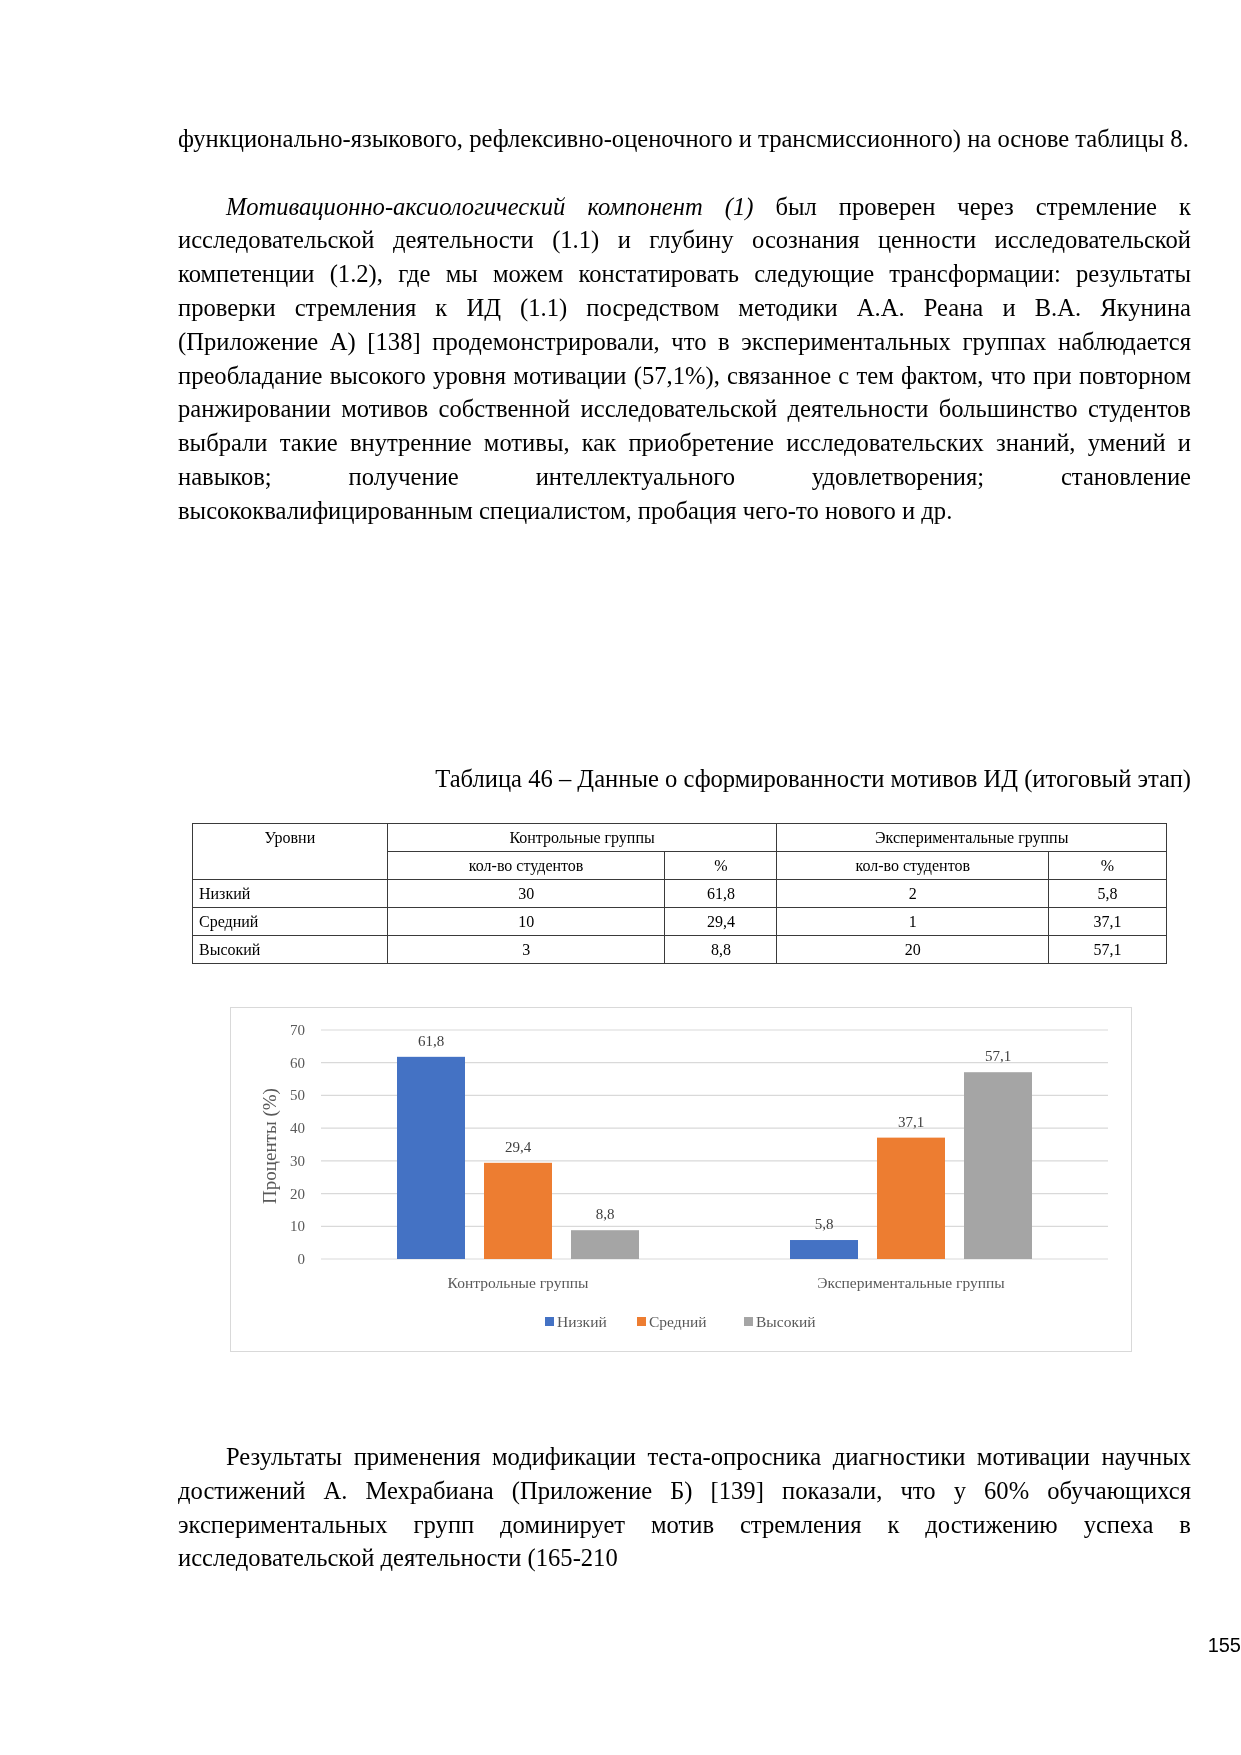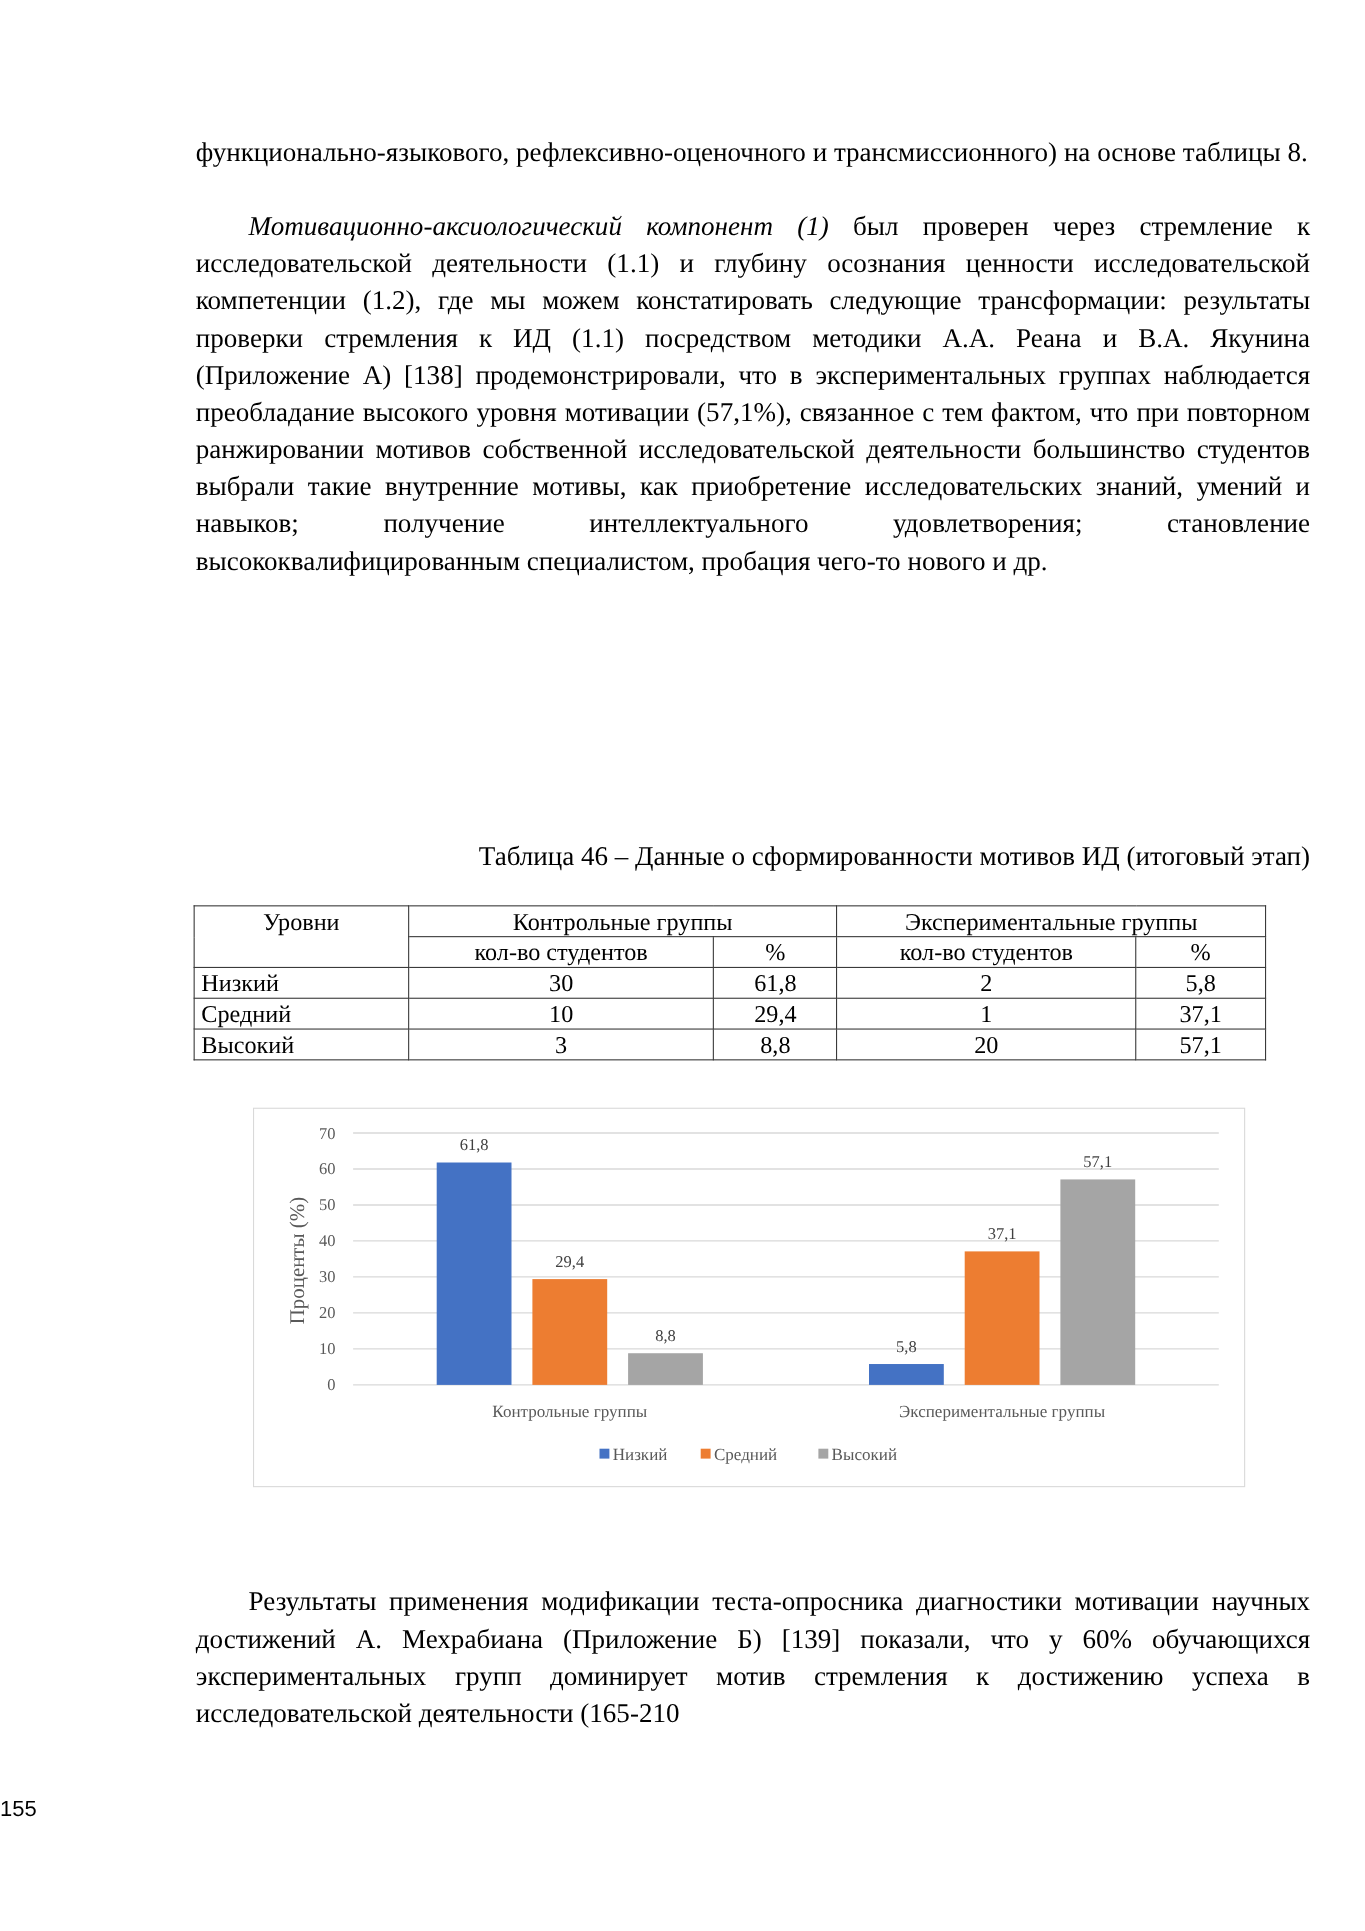--- a/index.html
+++ b/index.html
@@ -2,26 +2,26 @@
 <html><head>
 <meta charset="utf-8">
 <style>
   html, body { margin: 0; padding: 0; background: #ffffff; }
   body { width: 1241px; height: 1755px; position: relative; overflow: hidden; font-family: "Liberation Serif", "DejaVu Serif", serif; color: #000; }
   .page { position: absolute; left: 0; top: 0; width: 1241px; height: 1755px; }
   .para { position: absolute; left: 178px; width: 1013px; font-size: 24.6px; line-height: 33.8px; text-align: justify; text-align-last: left; margin: 0; }
   .para .indent { display: inline-block; width: 48px; }
   .para i { font-style: italic; }
   .caption { position: absolute; left: 178px; width: 1013px; text-align: right; font-size: 24.6px; line-height: 33.8px; margin: 0; }
-  table.data { position: absolute; left: 176px; top: 823px; width: 975px; border-collapse: collapse; font-size: 22px; line-height: 27px; padding-left: 16px; }
+  table.data { position: absolute; left: 192px; top: 823px; width: 975px; border-collapse: collapse; font-size: 16px; line-height: 27px; padding-left: 16px; }
   table.data td { border: 1.5px solid #3a3a3a; padding: 0 6px; height: 27px; text-align: center; vertical-align: top; }
   table.data td.lvl { text-align: left; }
   .chart-frame { position: absolute; left: 230px; top: 1007px; width: 900px; height: 343px; border: 1px solid #d9d9d9; background: #fff; }
   .chart-svg { position: absolute; left: 0; top: 0; }
-  .pagenum { position: absolute; left: 0; width: 1241px; top: 1634px; text-align: left; font-family: "Liberation Sans", "DejaVu Sans", sans-serif; font-size: 20px; }
+  .pagenum { position: absolute; left: 0; width: 1241px; top: 1634px; text-align: right; font-family: "Liberation Sans", "DejaVu Sans", sans-serif; font-size: 20px; }
 </style>
 </head>
 <body>
 
 <div class="page">
 
   <p class="para" style="top:122px;"><span>функционально-языкового, рефлексивно-оценочного и трансмиссионного) на основе таблицы 8.</span></p>
 
   <p class="para" style="top:189.6px;"><span class="indent"></span><i>Мотивационно-аксиологический компонент (1)</i><span> был проверен через стремление к исследовательской деятельности (1.1) и глубину осознания ценности исследовательской компетенции (1.2), где мы можем констатировать следующие трансформации: результаты проверки стремления к ИД (1.1) посредством методики А.А. Реана и В.А. Якунина (Приложение А) [138] продемонстрировали, что в экспериментальных группах наблюдается преобладание высокого уровня мотивации (57,1%), связанное с тем фактом, что при повторном ранжировании мотивов собственной исследовательской деятельности большинство студентов выбрали такие внутренние мотивы, как приобретение исследовательских знаний, умений и навыков; получение интеллектуального удовлетворения; становление высококвалифицированным специалистом, пробация чего-то нового и др.</span></p>
 

